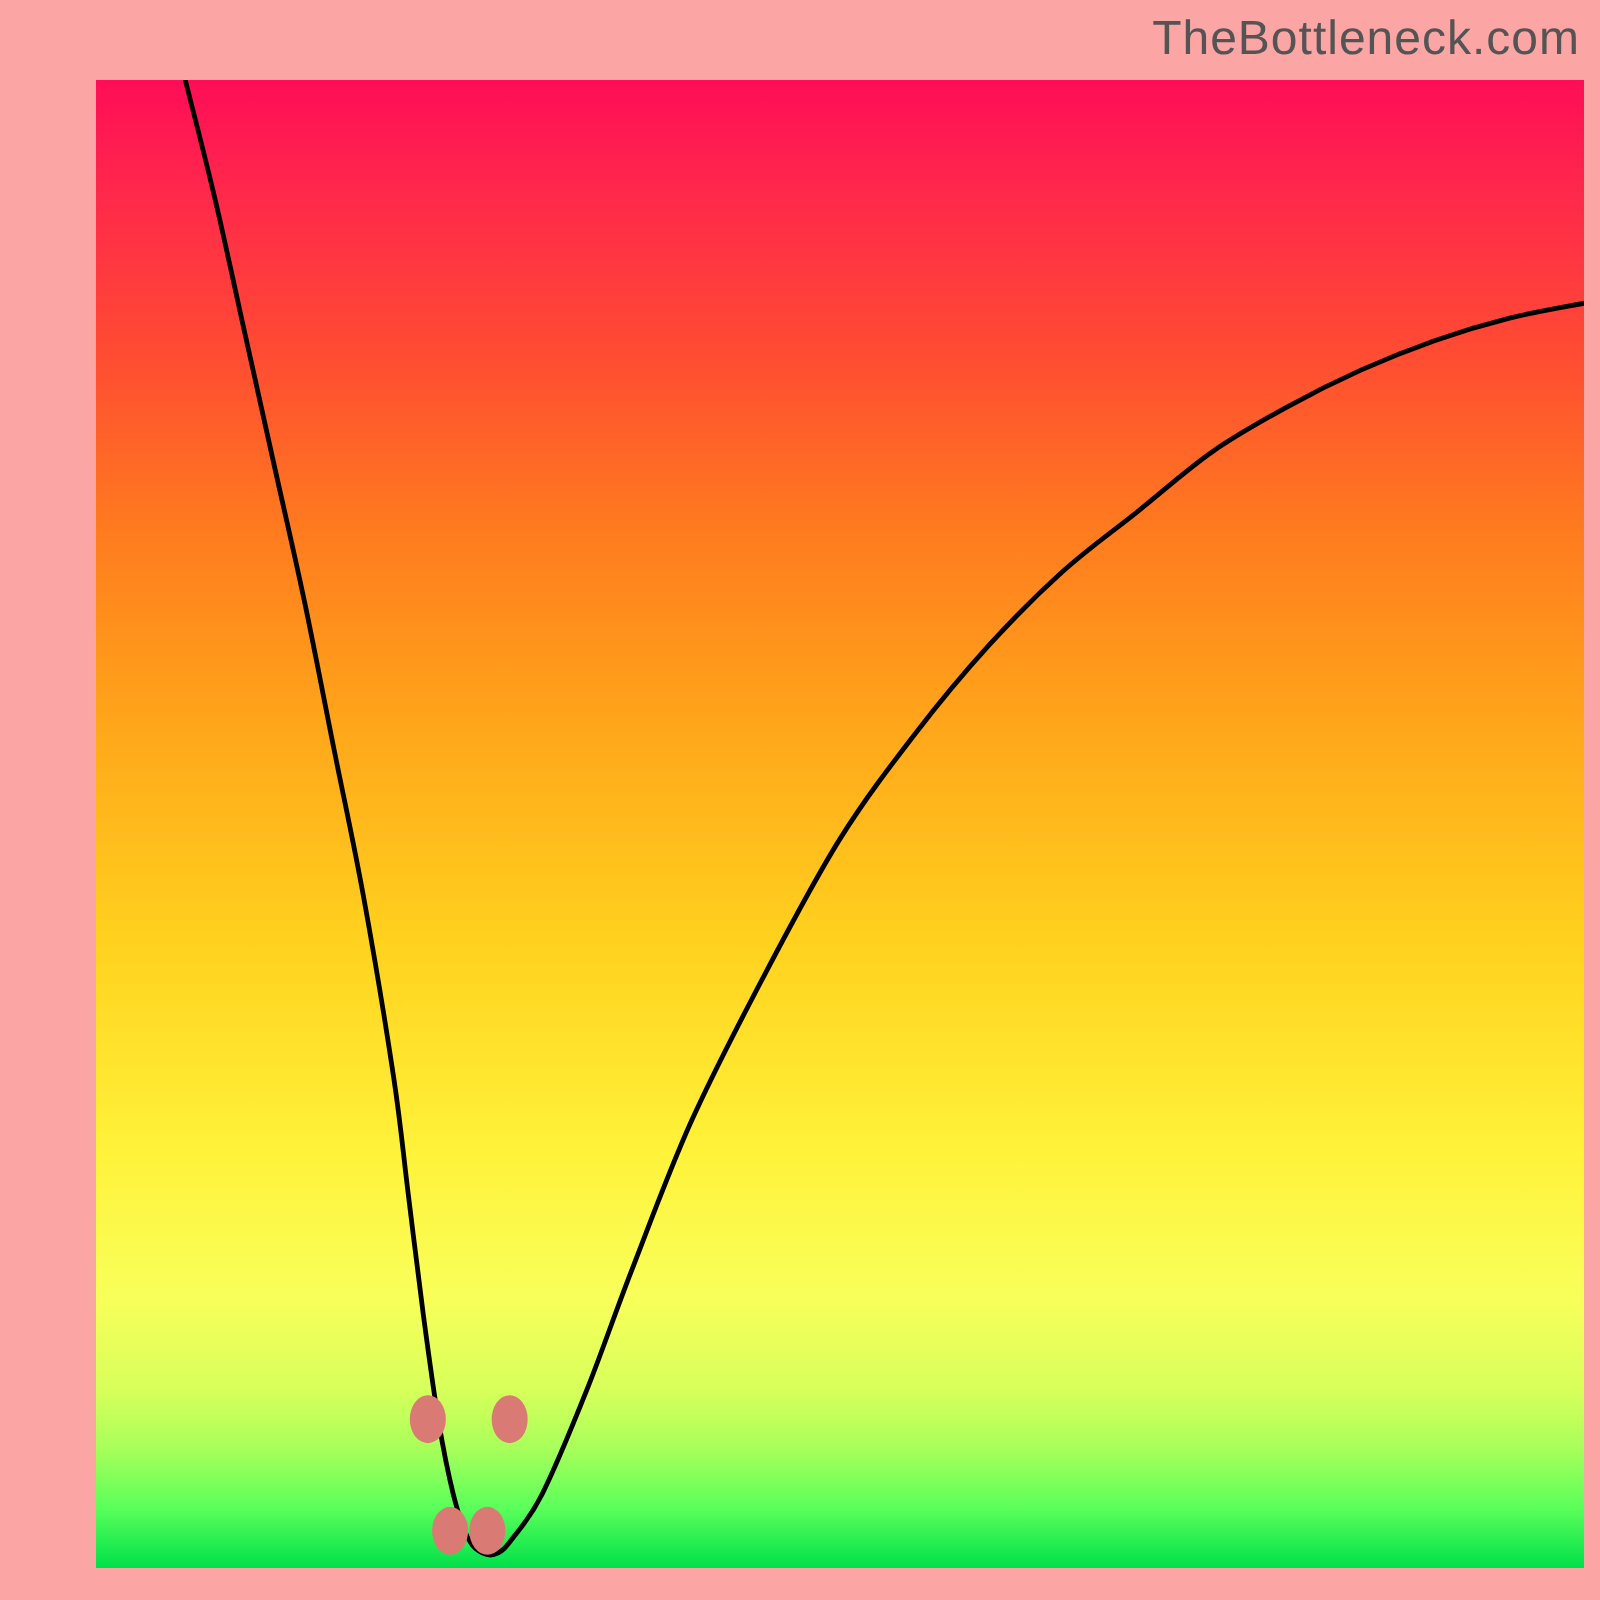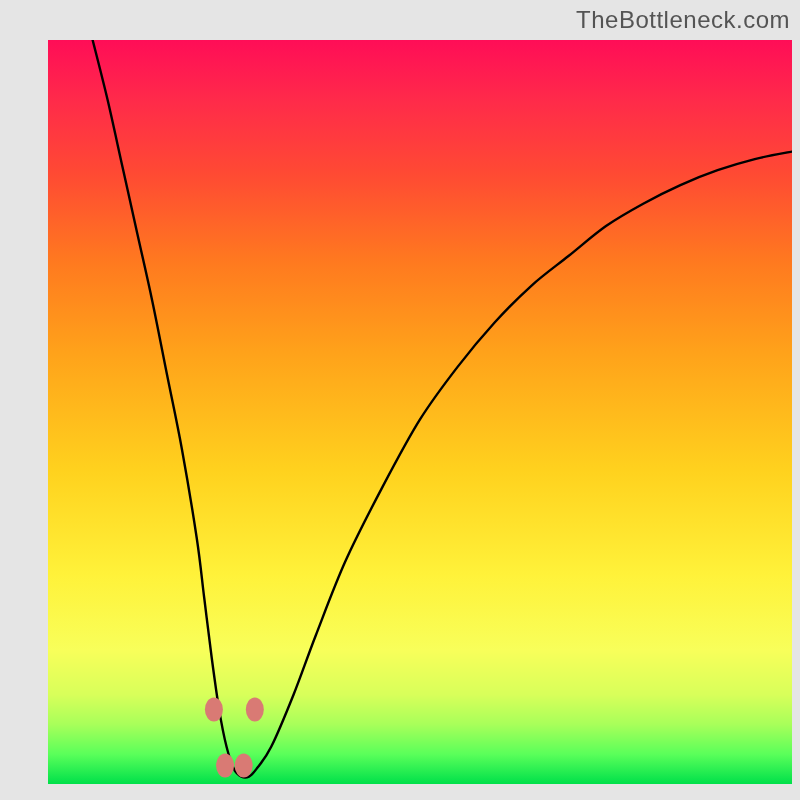--- a/index.html
+++ b/index.html
@@ -10,21 +10,21 @@
     background: #000000;
     overflow: hidden;
     font-family: Arial, Helvetica, sans-serif;
   }
   .frame {
     position: absolute;
     left: 0;
     top: 0;
     width: 800px;
     height: 800px;
-    background: #e5e5e5;
+    background: #fca5a5;
   }
   .plot-area {
     position: absolute;
     left: 48px;
     top: 40px;
     width: 744px;
     height: 744px;
     
     background: linear-gradient(to bottom,
       #ff0d57 0%,

